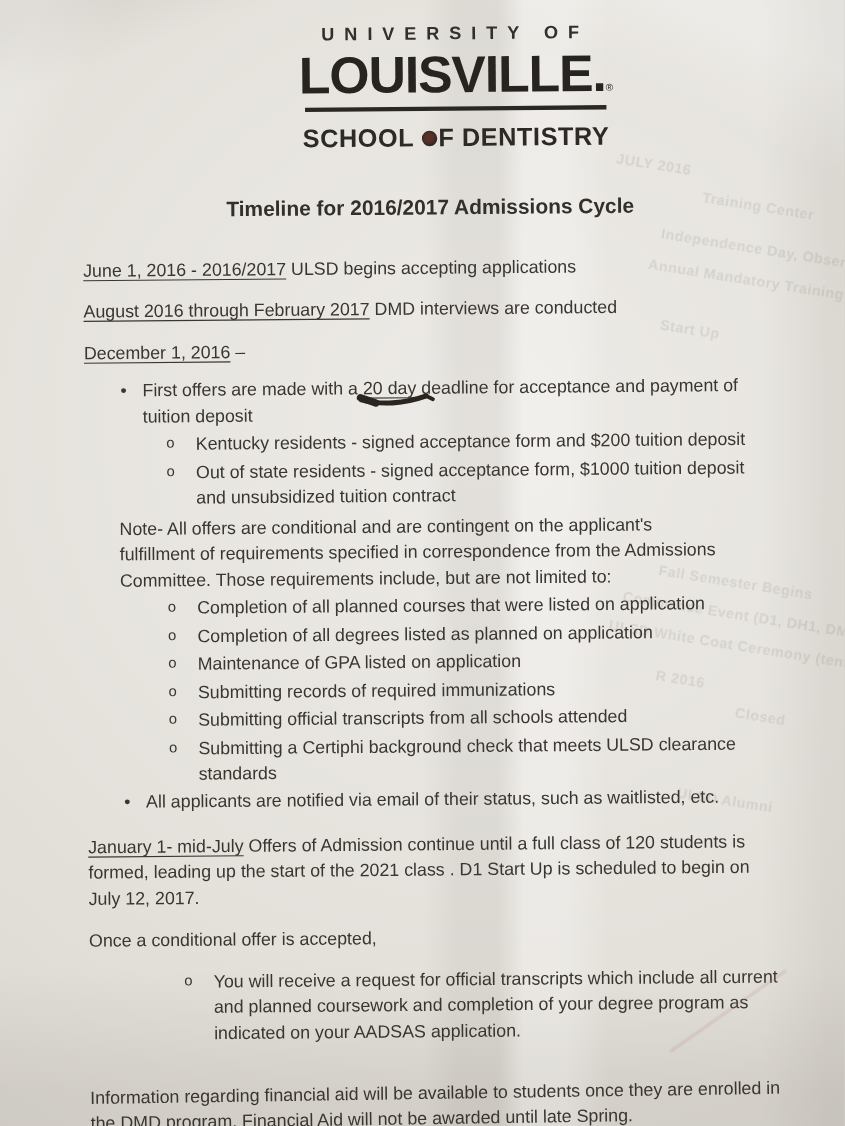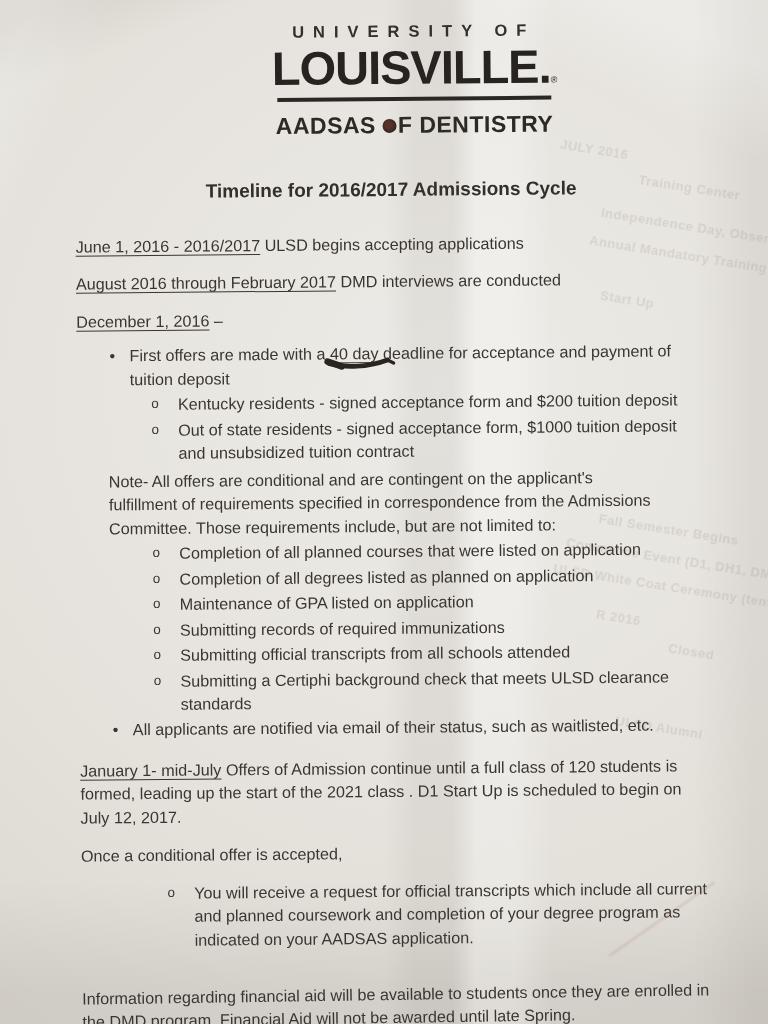--- a/index.html
+++ b/index.html
@@ -81,34 +81,34 @@
     <div class="ghost" style="left:668px;top:644px">Closed</div>
     <div class="ghost" style="left:615px;top:720px">ULSD Alumni</div>
   </div>
 
   <div class="content">
 
     <header class="logo">
       <div class="logo-top">UNIVERSITY OF</div>
       <div class="logo-main"><span>LOUISVILLE.</span><span class="reg">®</span></div>
       <div class="logo-rule"></div>
-      <div class="logo-school"><span>AADSAS</span><span class="disc"></span><span>F DENTISTRY</span></div>
+      <div class="logo-school"><span>SCHOOL</span><span class="disc"></span><span>F DENTISTRY</span></div>
     </header>
 
     <h1 class="title">Timeline for 2016/2017 Admissions Cycle</h1>
 
     <p class="para p-first"><span class="u">June 1, 2016 - 2016/2017</span><span> ULSD begins accepting applications</span></p>
 
     <p class="para"><span class="u">August 2016 through February 2017</span><span> DMD interviews are conducted</span></p>
 
     <p class="para" style="margin-bottom:11px"><span class="u">December 1, 2016</span><span> –</span></p>
 
     <div class="li l1">
       <span class="marker">•</span>
-      <div class="li-text"><span>First offers are made with a </span><span class="penwrap"><span class="u">40 day</span><svg width="74" height="16">
+      <div class="li-text"><span>First offers are made with a </span><span class="penwrap"><span class="u">20 day</span><svg width="74" height="16">
               <path d="M3 6 C 20 11, 42 10, 62 3" stroke="#2b2520" stroke-width="4.6" fill="none" stroke-linecap="round"></path>
               <path d="M2 4 L 16 9" stroke="#2b2520" stroke-width="6.5" stroke-linecap="round"></path>
               <path d="M62 3 l6 3" stroke="#2b2520" stroke-width="3.4" stroke-linecap="round"></path>
             </svg></span><span> deadline for acceptance and payment of tuition deposit</span></div>
     </div>
 
     <div class="li l2">
       <span class="marker">o</span>
       <div class="li-text">Kentucky residents - signed acceptance form and $200 tuition deposit</div>
     </div>

